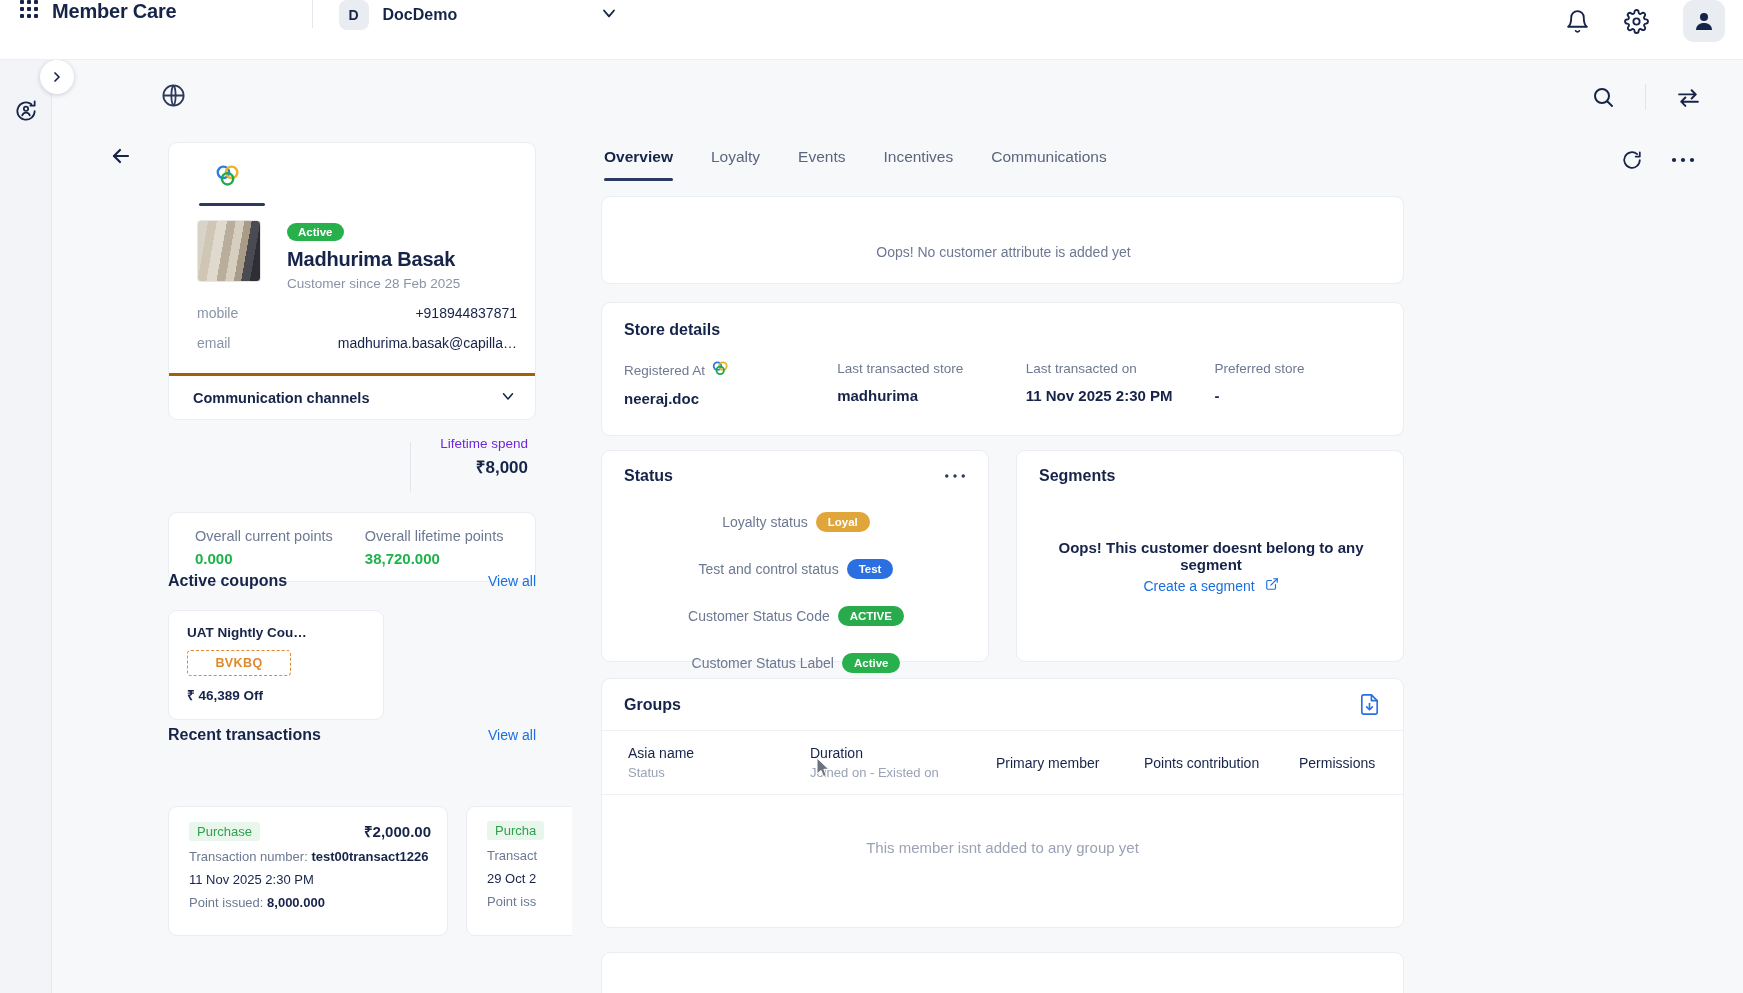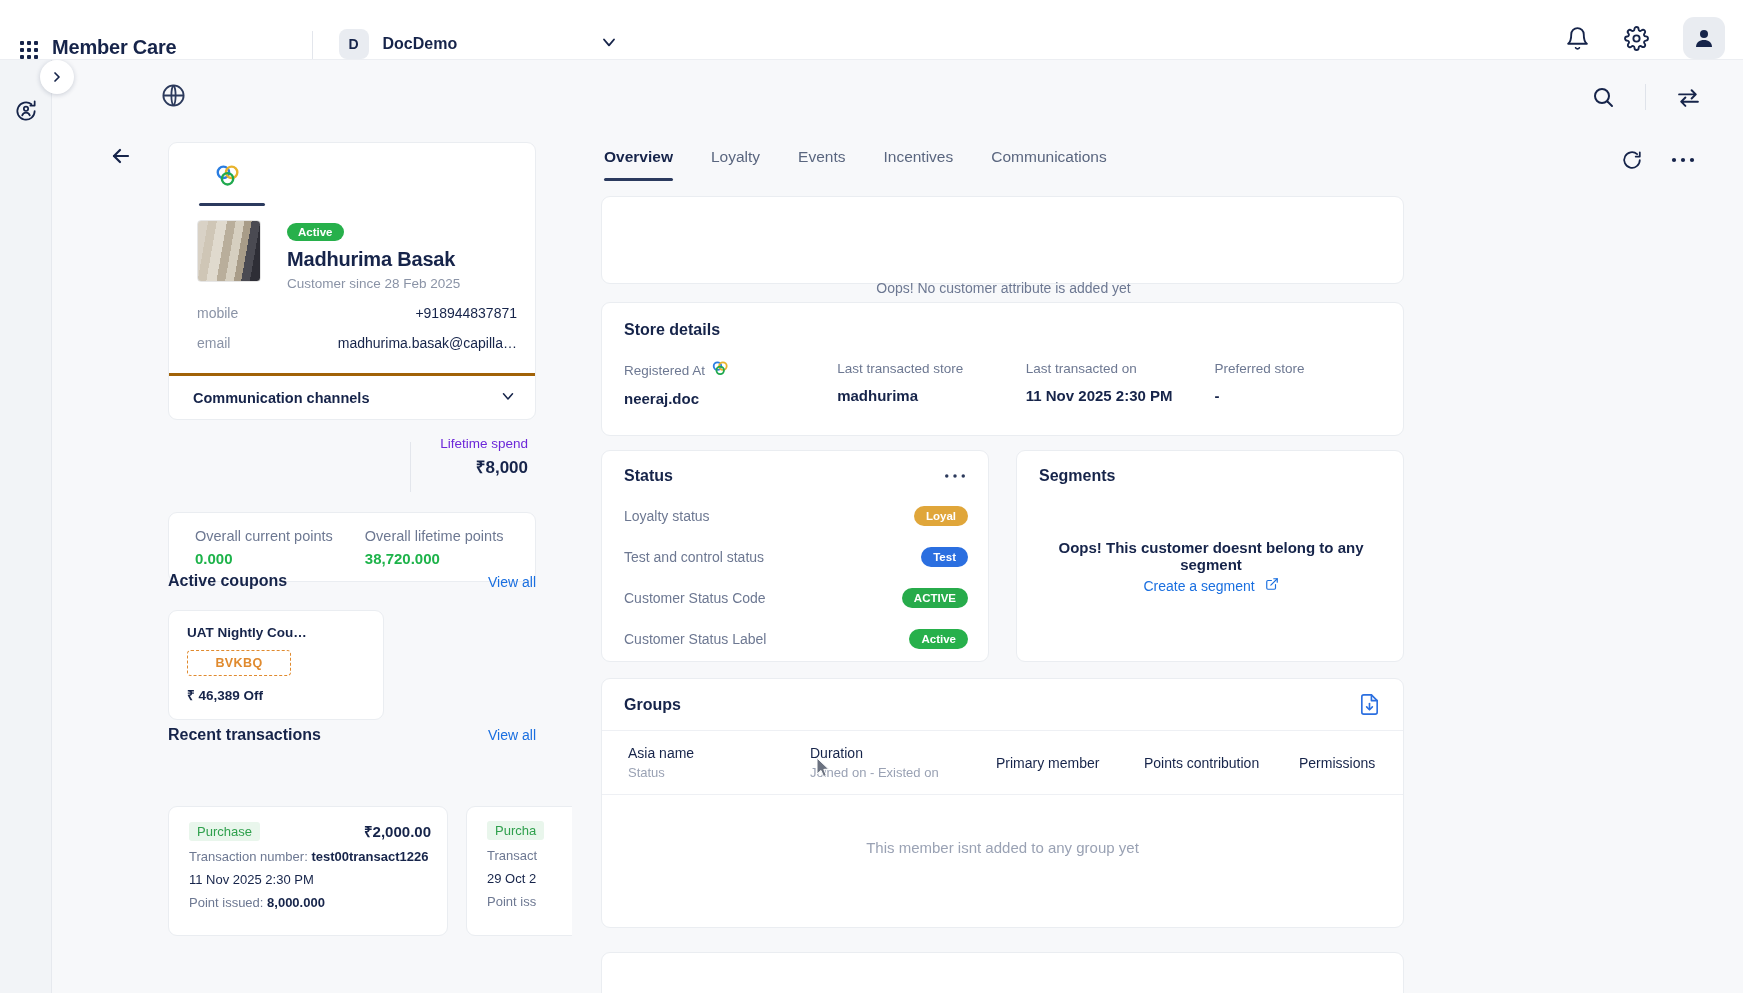--- a/index.html
+++ b/index.html
@@ -9,21 +9,21 @@
     background: #ffffff;
     overflow: hidden;
     color: #16244a;
   }
   .app { position: relative; width: 1743px; height: 993px; background:#f7f8fa; }
 
   
   .topbar {
     position: absolute; top: 0; left: 0; width: 1743px; height: 60px;
     background: #fff; border-bottom: 1px solid #eceef2;
-    display: flex; align-items: flex-end; z-index: 40;
+    display: flex; align-items: flex-start; z-index: 40;
   }
   .grid-icon { margin-left: 20px; display: grid; grid-template-columns: repeat(3,4px);
     grid-template-rows: repeat(3,4px); gap: 3px; cursor: pointer; }
   .grid-icon i { width: 4px; height: 4px; background: #16244a; border-radius: 1px; display:block; }
   .app-title { margin-left: 14px; font-size: 20px; font-weight: 700; color: #16244a; letter-spacing:-0.2px;}
   .topdiv { width:1px; height:28px; background:#e3e6ec; margin-left: 135px; }
   .org { display:flex; align-items:center; margin-left: 26px; cursor:pointer;}
   .org-avatar { width: 30px; height: 30px; border-radius: 8px; background: #e9ecf1;
     display:flex; align-items:center; justify-content:center; font-size:14px; font-weight:700; color:#16244a;}
   .org-name { margin-left: 14px; font-size: 16px; font-weight: 700; color:#16244a; }
@@ -142,33 +142,33 @@
   .tab.active { color:#16244a; font-weight:700; position:relative; }
   .tab.active:after { content:""; position:absolute; left:0; right:0; bottom:-9px;
     height:3px; background:#2b3a5e; border-radius:2px; }
   .tabs-right { margin-left:auto; display:flex; align-items:center; gap: 28px; padding-right: 48px;}
 
   .panel { background:#fff; border:1px solid #eaedf1; border-radius:9px; position:absolute; }
   .panel-title { font-size:16px; font-weight:700; color:#16244a; }
 
   .attrs-panel { top:62px; left:29px; width:803px; height:88px; padding: 18px 0 0 22px; }
   .attrs-empty { position:absolute; top:47px; left:0; width:803px; text-align:center;
-    font-size:14px; color:#6d7892;margin-top:36px; }
+    font-size:14px; color:#6d7892; }
 
   .store-panel { top:168px; left:29px; width:803px; height:134px; padding: 18px 0 0 22px; }
   .store-cols { display:flex; margin-top: 22px; }
   .store-col { width: 200px; }
   .store-col.w1 { width: 226px; }
   .store-k { font-size:13.5px; color:#6d7892; display:flex; align-items:center; gap:7px;}
   .store-v { font-size:15px; font-weight:700; color:#16244a; margin-top:11px; }
 
   .status-panel { top:316px; left:29px; width:388px; height:212px; padding: 16px 0 0 22px; }
   .status-head { display:flex; justify-content:space-between; align-items:center; padding-right:22px;}
-  .status-row { display:flex; justify-content:space-between; align-items:center;
-    padding-right:20px; margin-top: 21px; gap: 8px; }
+  .status-row { display:flex; justify-content:center; align-items:center;
+    padding-right:20px; margin-top: 27px; gap: 8px; }
   .status-row:first-of-type { margin-top: 26px; }
   .status-k { font-size:14px; color:#6d7892; }
   .pill { font-size:11.5px; font-weight:700; color:#fff; border-radius:10px; padding:4px 12px; }
   .pill.loyal { background:#e0a63a; }
   .pill.test  { background:#2b6fe0; }
   .pill.greenup { background:#27ab4b; }
   .pill.green { background:#27b04b; }
 
   .segments-panel { top:316px; left:444px; width:388px; height:212px; padding:16px 0 0 22px;}
   .seg-empty { position:absolute; top:88px; left:0; width:388px; text-align:center;
@@ -340,21 +340,21 @@
       <div class="pt">
         <div class="pt-label">Overall current points</div>
         <div class="pt-value">0.000</div>
       </div>
       <div class="pt pt2">
         <div class="pt-label">Overall lifetime points</div>
         <div class="pt-value">38,720.000</div>
       </div>
     </div>
 
-    <div class="sec-head" style="top:438px;align-items:flex-end;">
+    <div class="sec-head" style="top:438px;">
       <span class="sec-title">Active coupons</span>
       <span class="view-all">View all</span>
     </div>
     <div class="card coupon-card">
       <div class="coupon-name">UAT Nightly Cou…</div>
       <div class="coupon-code">BVKBQ</div>
       <div class="coupon-off">₹ 46,389 Off</div>
     </div>
 
     <div class="sec-head" style="top:592px;">

